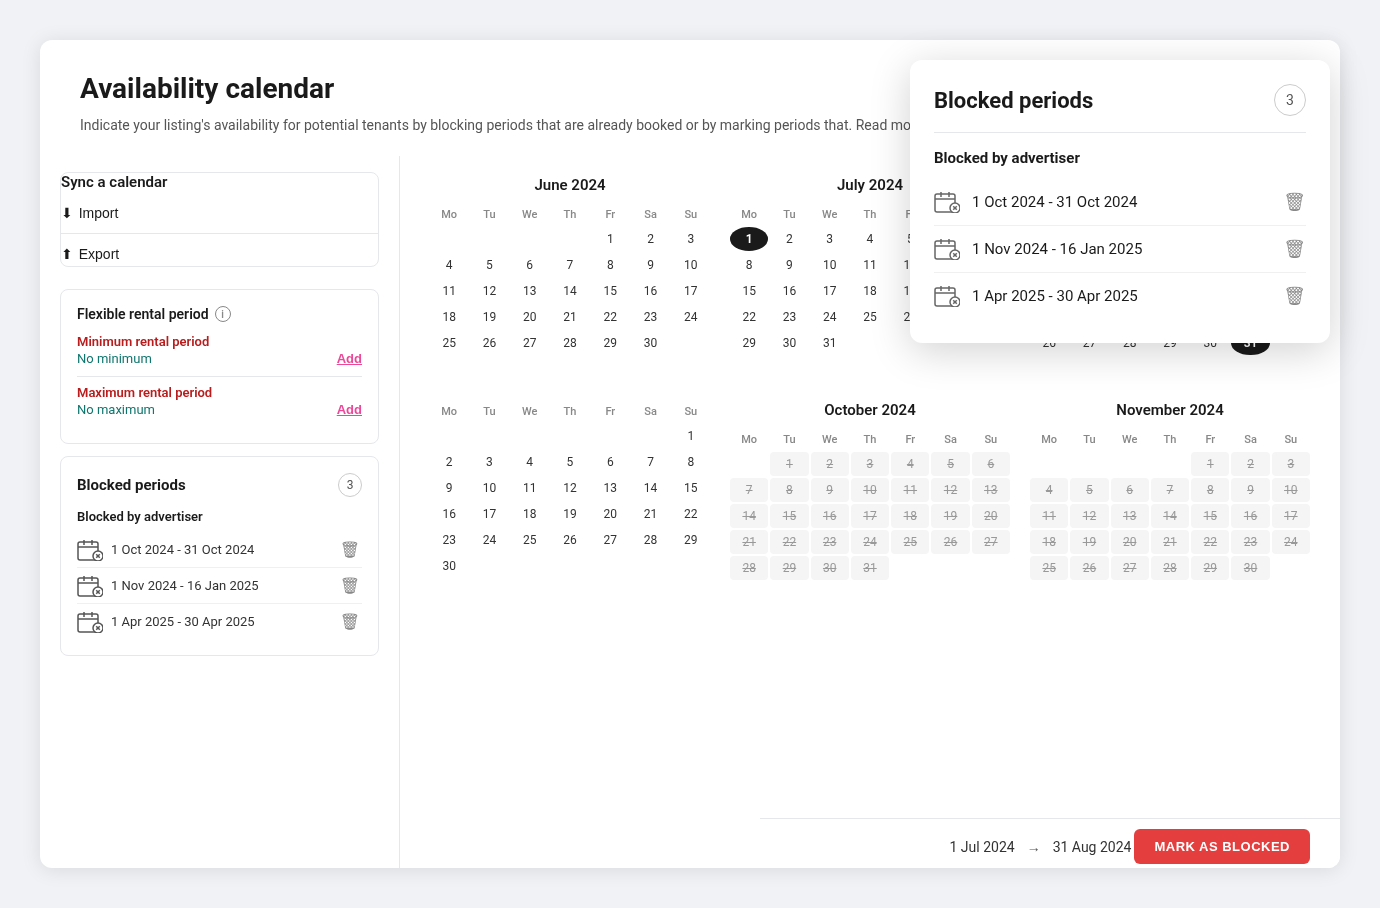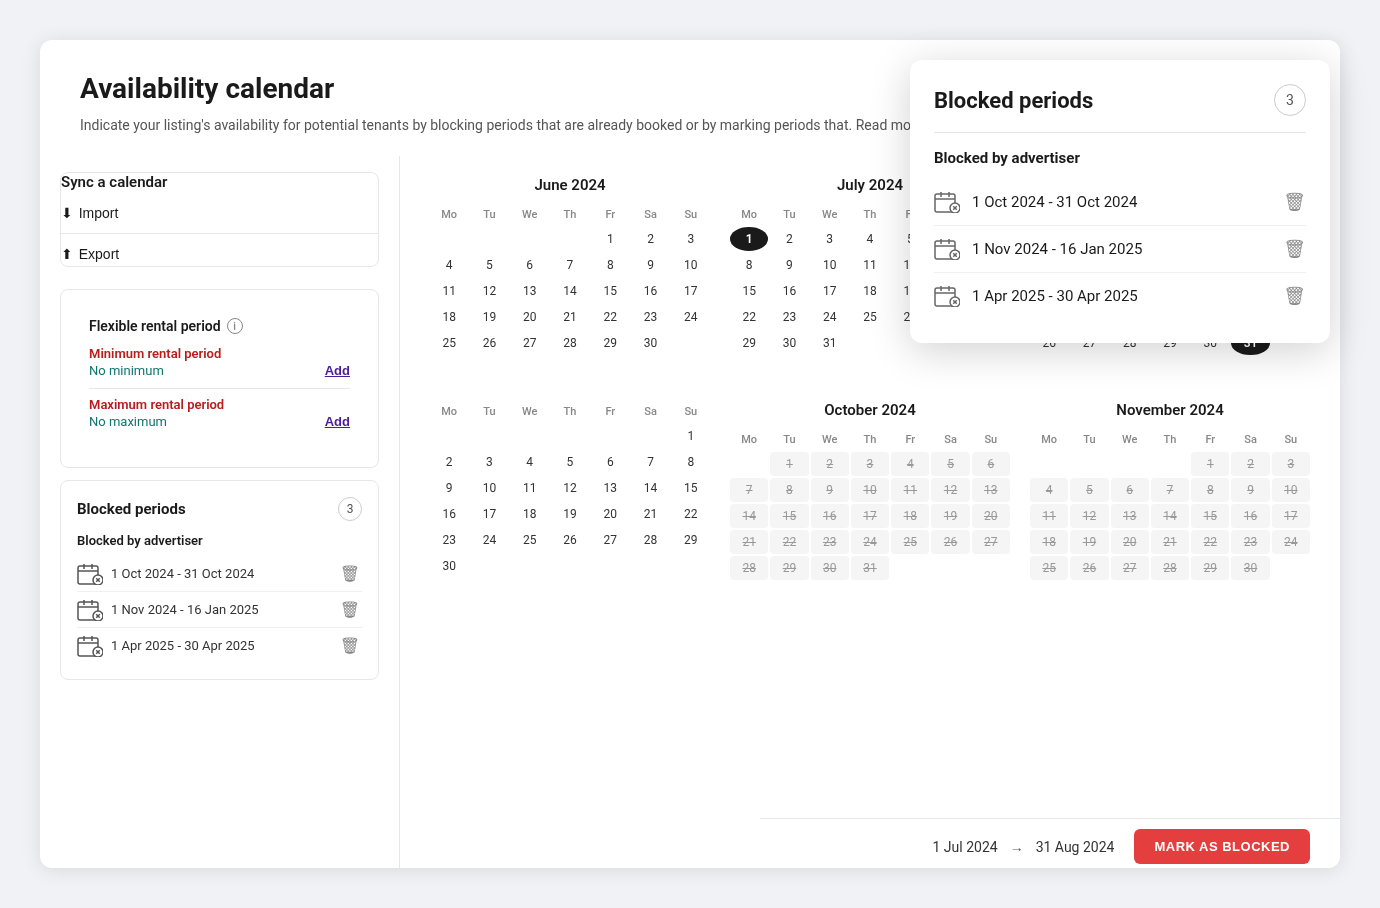--- a/index.html
+++ b/index.html
@@ -85,21 +85,21 @@
       padding: 4px 0;
       width: 100%;
       text-align: left;
     }
 
     .divider { height: 1px; background: #e5e7eb; margin: 8px 0; }
 
     .flexible-section {
       border: 1px solid #e5e7eb;
       border-radius: 8px;
-      padding: 28px;
+      padding: 16px;
       margin-bottom: 12px;
     }
 
     .section-title-row {
       display: flex;
       align-items: center;
       gap: 6px;
       font-size: 14px;
       font-weight: 600;
       color: #1a1a1a;
@@ -137,21 +137,21 @@
     }
 
     .rental-value {
       font-size: 13px;
       color: #0f766e;
     }
 
     .add-btn {
       font-size: 13px;
       font-weight: 600;
-      color: #4c1d95;
+      color: #ec4899;
       background: none;
       border: none;
       cursor: pointer;
       text-decoration: underline;
     }
 
     .blocked-section {
       border: 1px solid #e5e7eb;
       border-radius: 8px;
       padding: 16px;
@@ -291,21 +291,21 @@
       bottom: 0;
       left: 360px;
       right: 0;
       height: 56px;
       background: white;
       border-top: 1px solid #e5e7eb;
       display: flex;
       align-items: center;
       justify-content: flex-end;
       padding: 0 30px;
-      gap: 20px;
+      gap: 3px;
     }
 
     .date-range-display {
       display: flex;
       align-items: center;
       gap: 12px;
       font-size: 14px;
       color: #333;
     }
 

